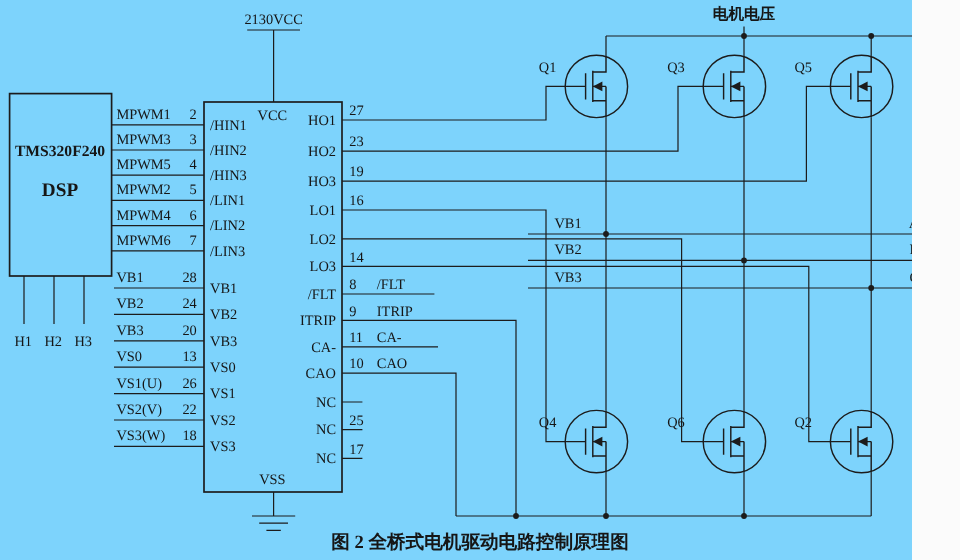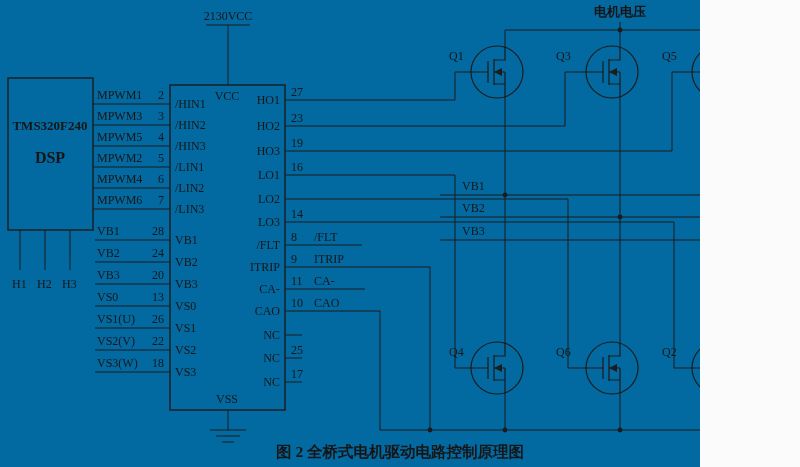--- a/index.html
+++ b/index.html
@@ -1,16 +1,16 @@
 <!DOCTYPE html>
 <html><head>
 <meta charset="utf-8">
 <style>
   html,body{margin:0;padding:0;background:#fbfbfb;}
-  #stage{width:700px;height:467px;position:relative;background:#0369a1;overflow:hidden;}
+  #stage{width:760px;height:467px;position:relative;background:#7dd3fc;overflow:hidden;}
   svg{display:block;}
   svg text{font-family:"Liberation Serif","DejaVu Serif",serif;fill:#161616;font-size:12px;}
   .s11{font-size:11.5px;}
   .mid{text-anchor:middle;}
   .end{text-anchor:end;}
   .b12{font-size:13px;font-weight:bold;}
   .b14{font-size:16px;font-weight:bold;}
   .cap{font-size:15.5px;font-weight:bold;}
   .wire{stroke:#1c1c1c;stroke-width:1;fill:none;}
   .box{stroke:#1c1c1c;stroke-width:1.4;fill:none;}

